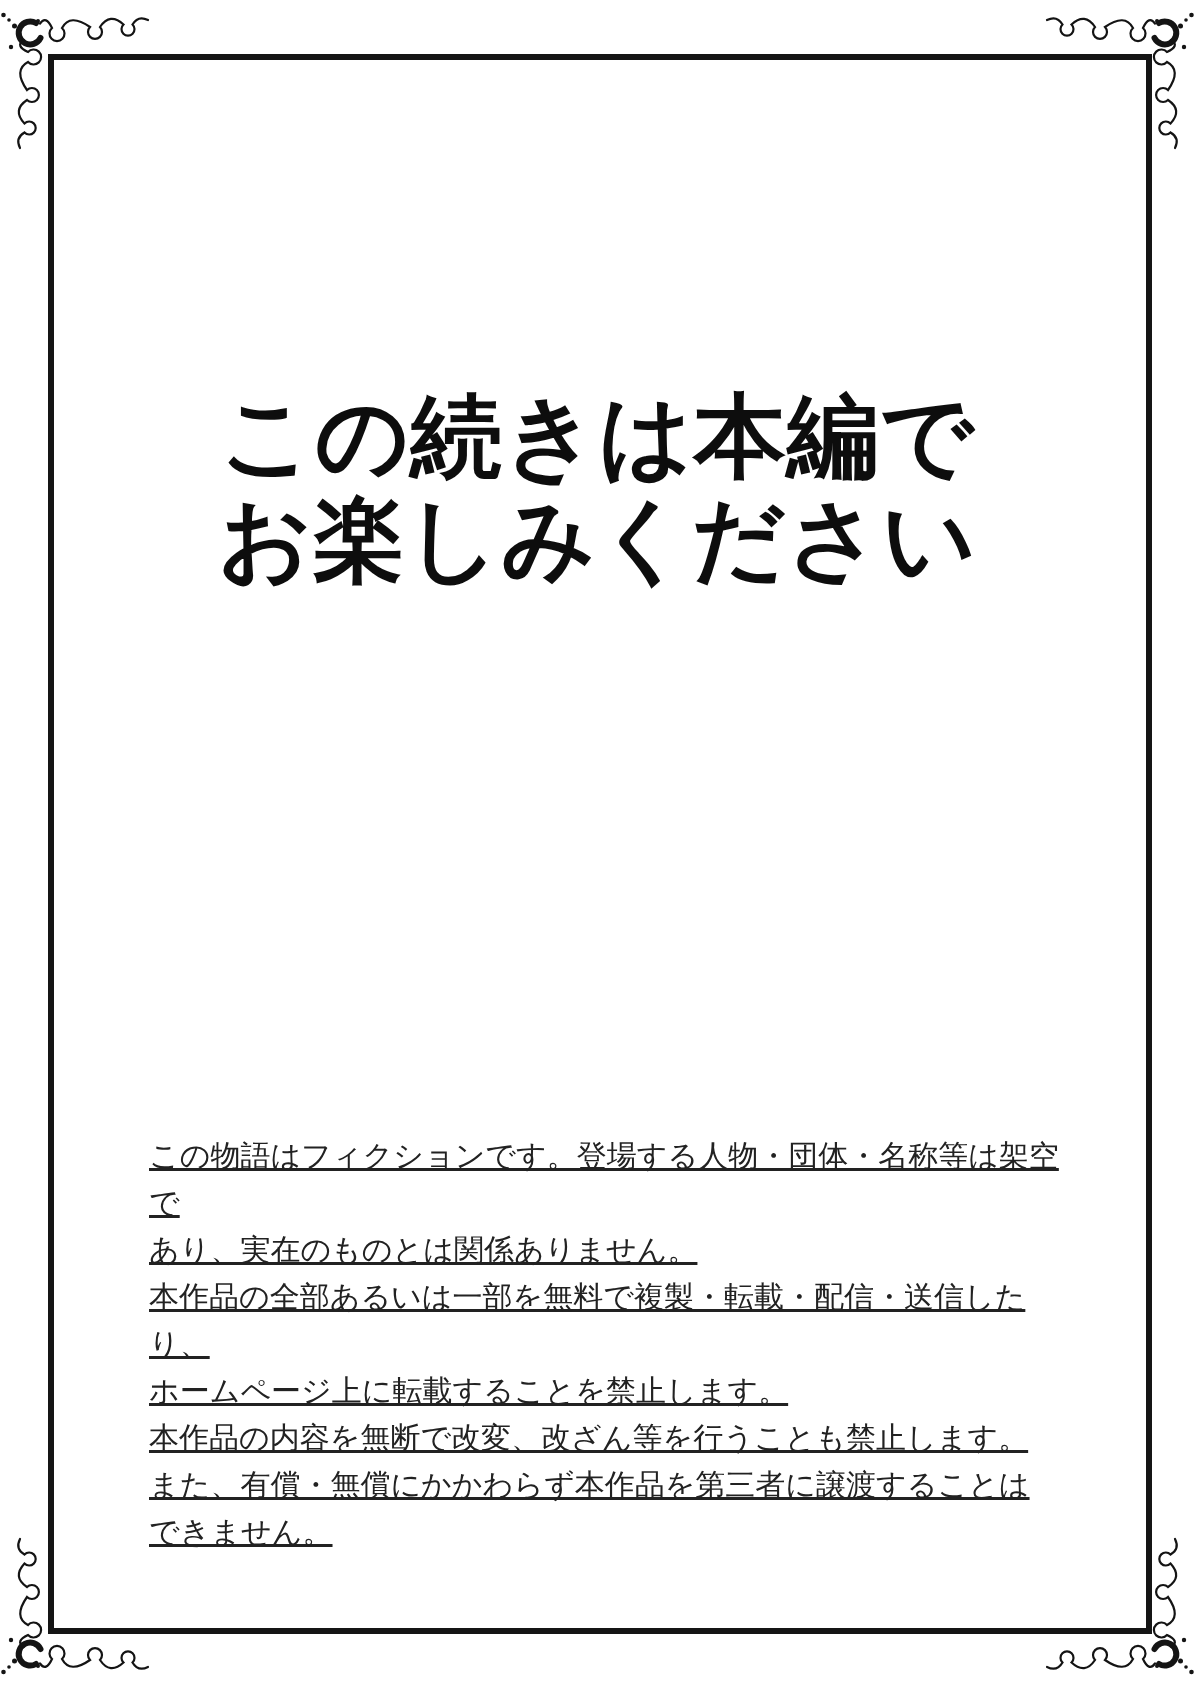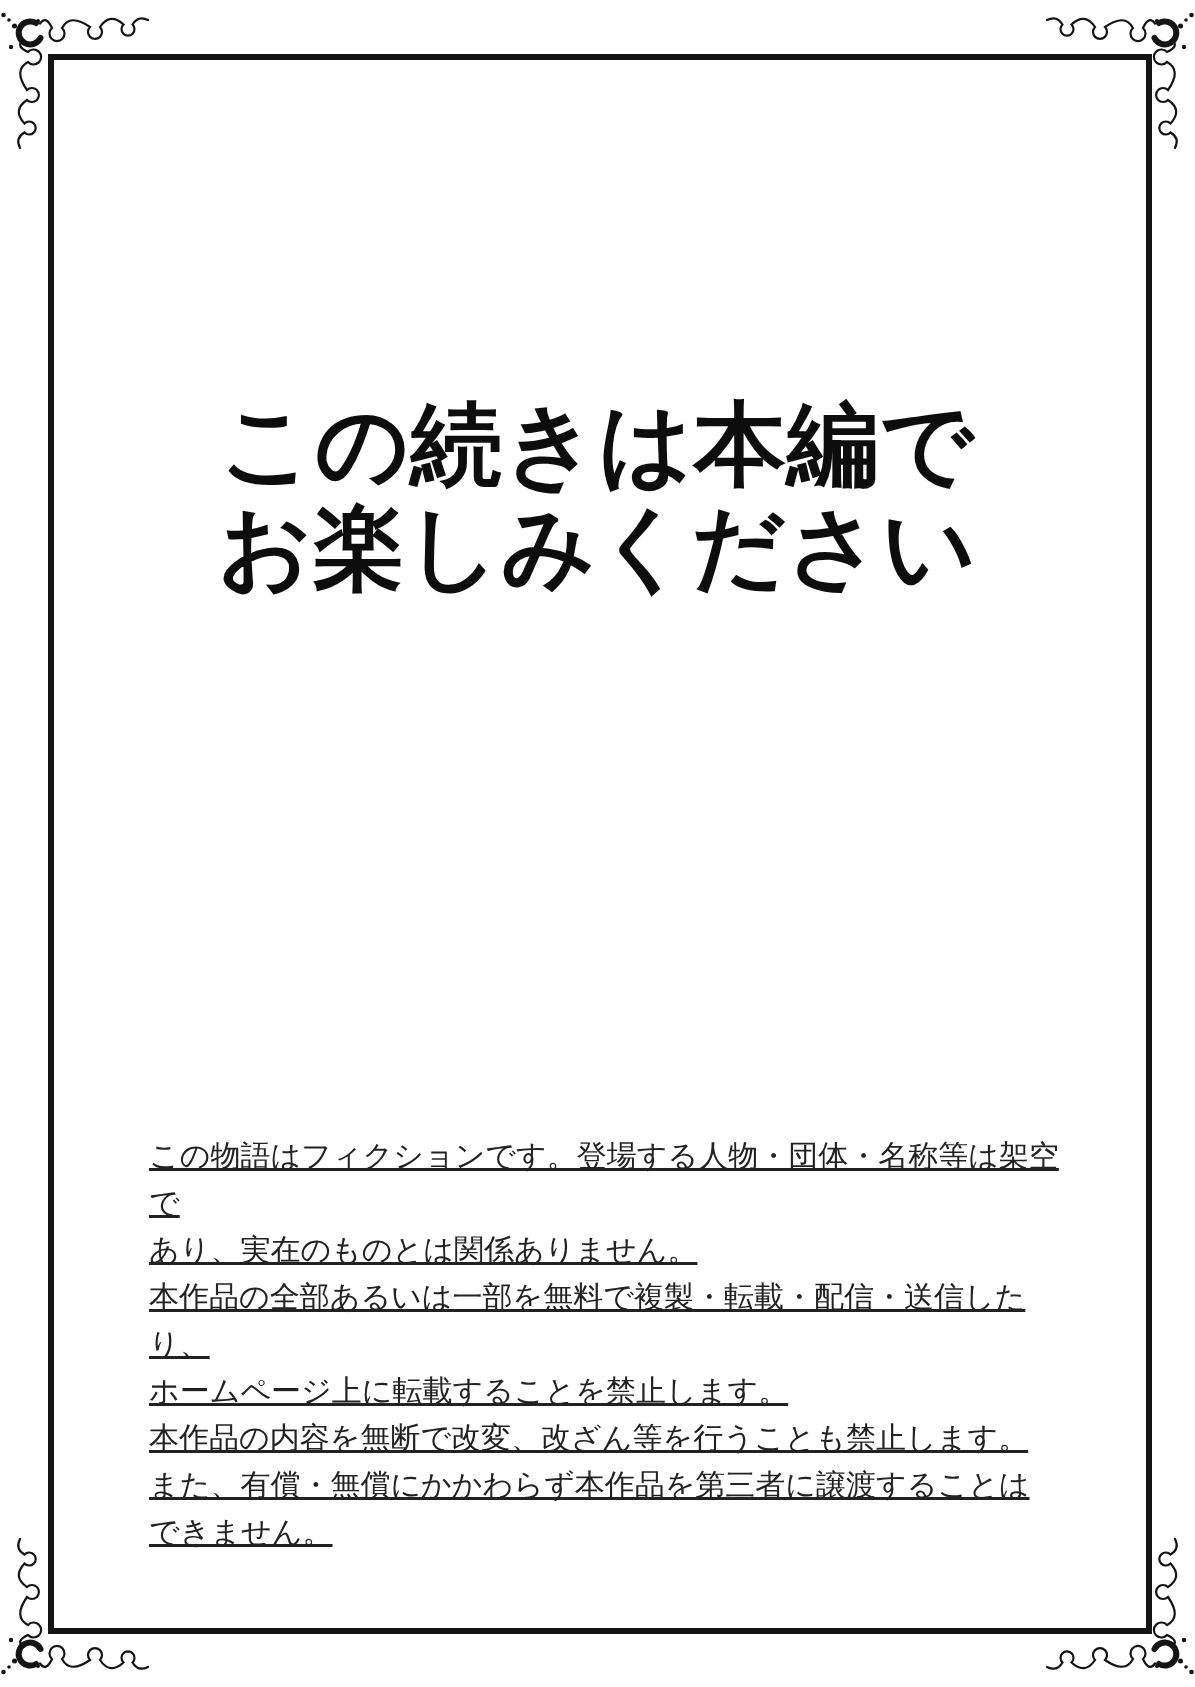--- a/index.html
+++ b/index.html
@@ -35,21 +35,21 @@
   }
   .flourish.tl { left: 0; top: 0; }
   .flourish.tr { right: 0; top: 0; transform: scaleX(-1); }
   .flourish.bl { left: 0; bottom: 0; transform: scaleY(-1); }
   .flourish.br { right: 0; bottom: 0; transform: scale(-1,-1); }
 
   .title {
     position: absolute;
     left: 0;
     right: 0;
-    top: 393px;
+    top: 385px;
     margin: 0;
     text-align: center;
     font-size: 92px;
     line-height: 103px;
     font-weight: bold;
     letter-spacing: 1px;
     color: #0d0d0d;
     white-space: pre-line;
   }
   .disclaimer {

